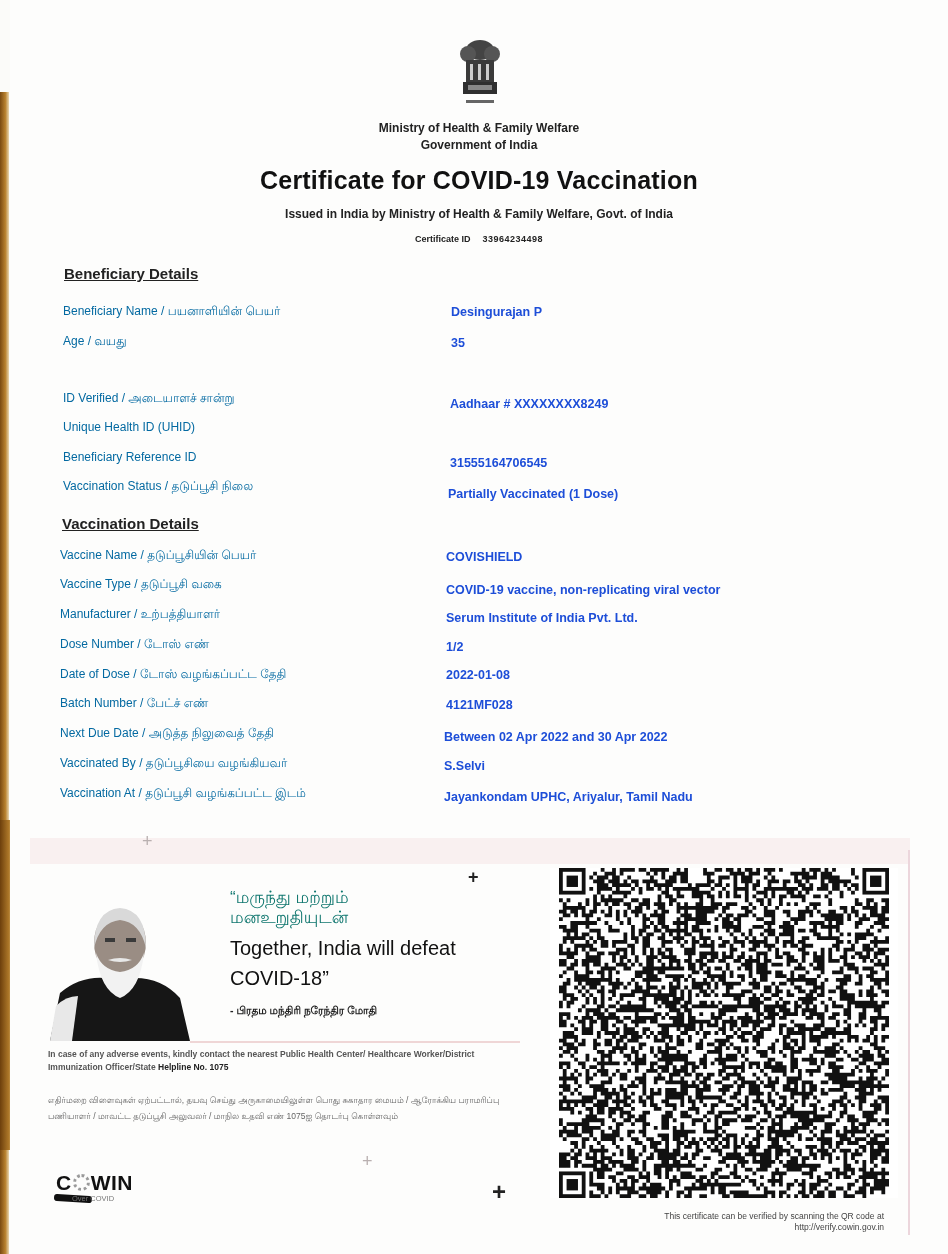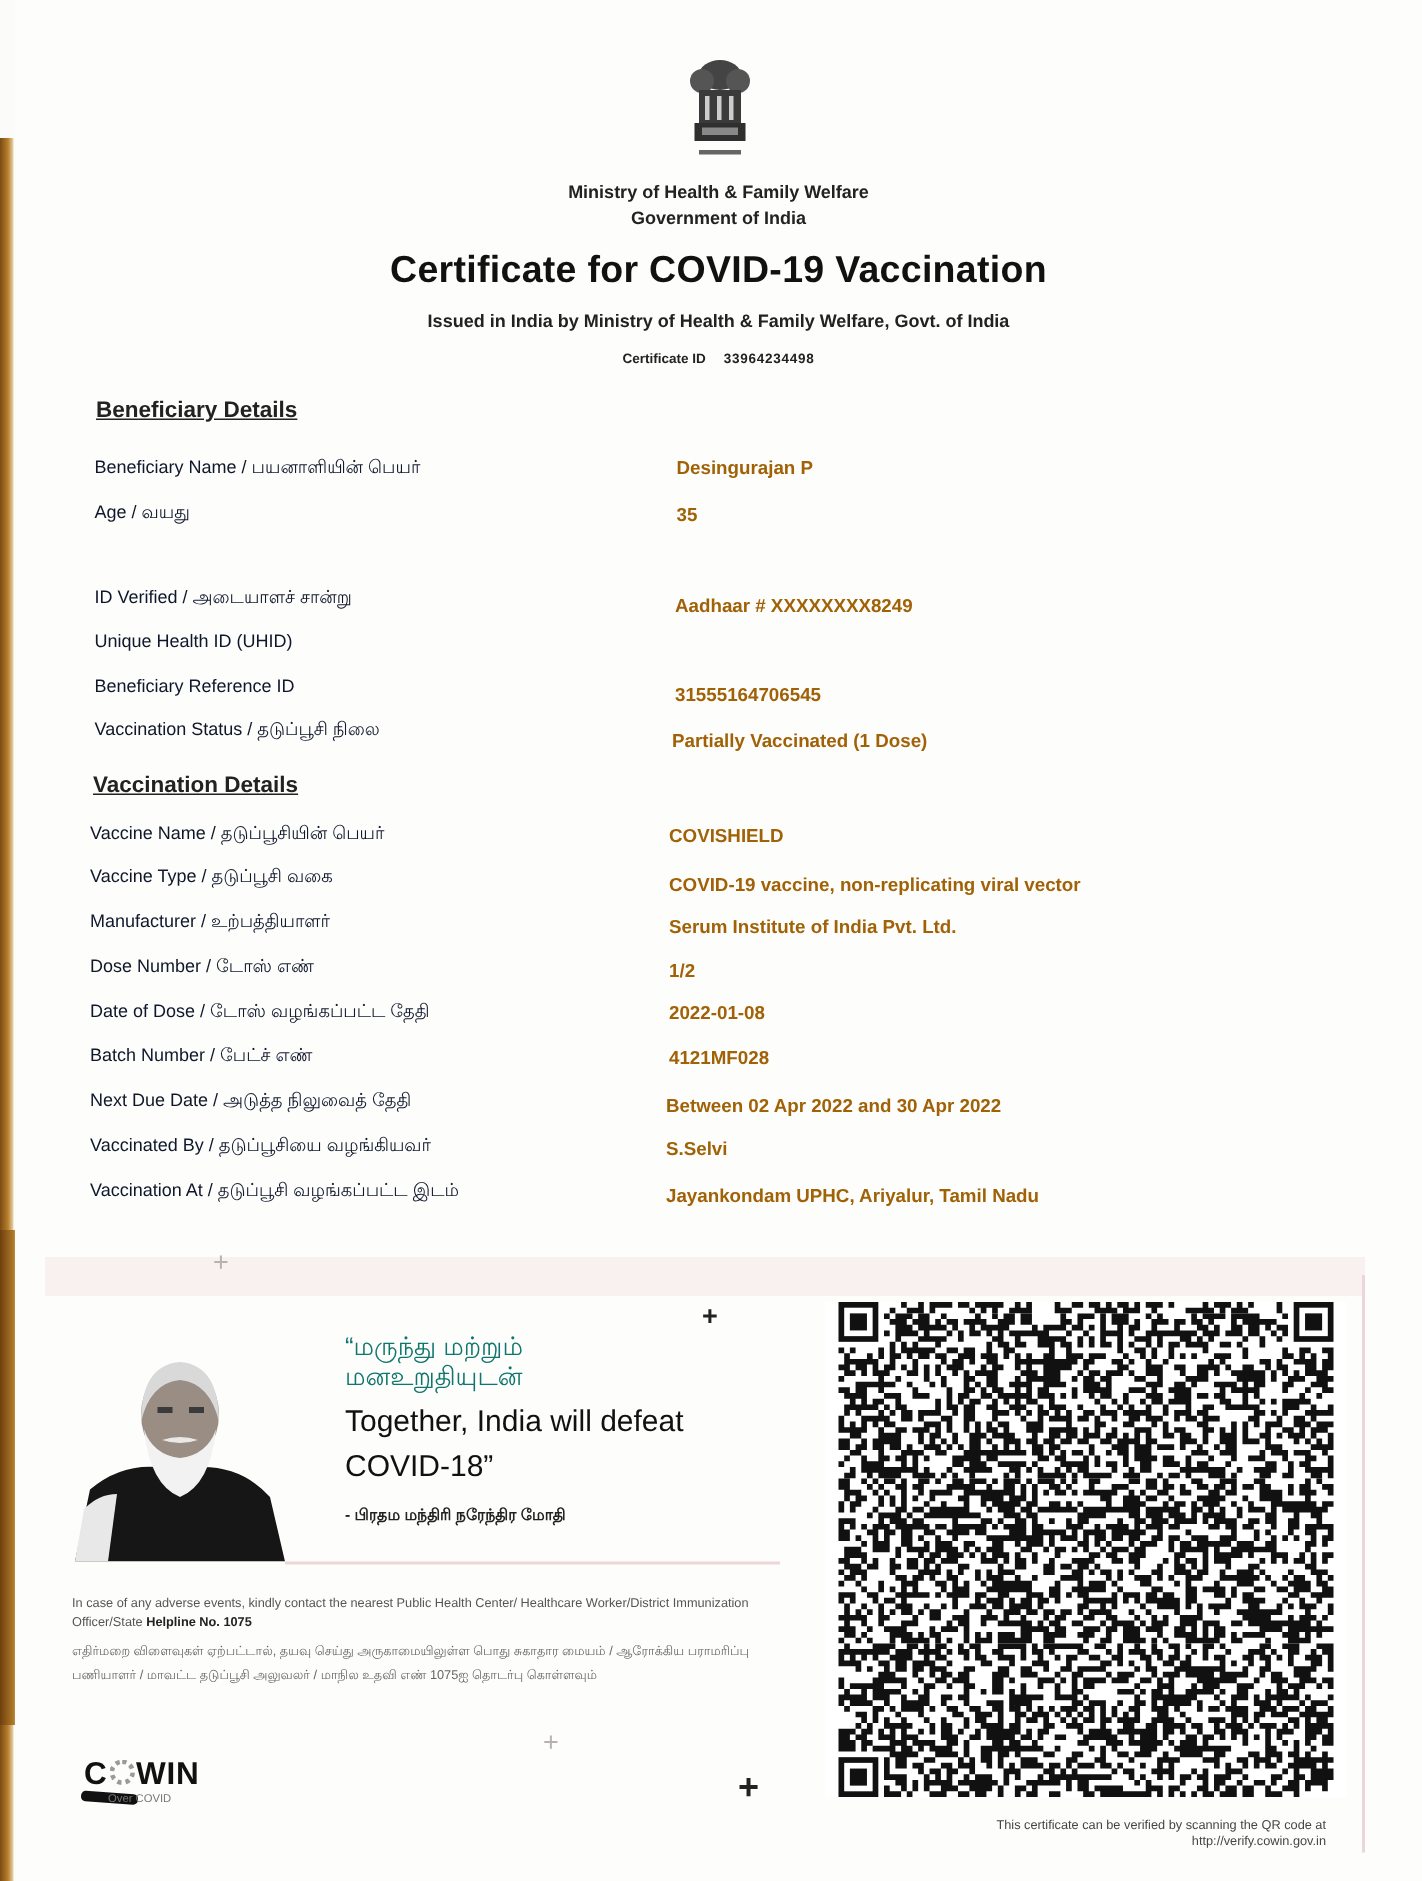--- a/index.html
+++ b/index.html
@@ -21,37 +21,37 @@
     .ministry.l1 { top: 121px; }
     .ministry.l2 { top: 138px; }
     .cert-title { position: absolute; top: 166px; left: 0; width: 938px; text-align: center; font-size: 25px; font-weight: bold; letter-spacing: 0.2px; color: #111; }
     .issued { position: absolute; top: 207px; left: 0; width: 938px; text-align: center; font-size: 12px; font-weight: bold; color: #222; }
     .cert-id { position: absolute; top: 234px; left: 0; width: 938px; text-align: center; font-size: 9px; font-weight: bold; color: #222; }
     .cert-id .val { margin-left: 12px; letter-spacing: 0.5px; }
 
     
     .section-title { position: absolute; font-size: 15px; font-weight: bold; text-decoration: underline; color: #222; }
     .row { position: absolute; left: 0; width: 938px; height: 20px; }
-    .row .lbl { position: absolute; left: 53px; font-size: 12px; color: #0f172a; white-space: nowrap; }
-    .row .val { position: absolute; left: 438px; font-size: 12.5px; font-weight: bold; color: #a16207; white-space: nowrap; text-align: right; }
+    .row .lbl { position: absolute; left: 53px; font-size: 12px; color: #0369a1; white-space: nowrap; }
+    .row .val { position: absolute; left: 438px; font-size: 12.5px; font-weight: bold; color: #1d4ed8; white-space: nowrap; text-align: right; }
 
     
     .card { position: absolute; left: 20px; top: 838px; width: 880px; height: 400px; }
     .card-band { position: absolute; left: 0; top: 0; width: 880px; height: 26px; background: #f7ecec; opacity: 0.8; }
     .card-border-right { position: absolute; right: 0; top: 12px; width: 2px; height: 385px; background: #ecd6dc; }
     .plus { position: absolute; font-size: 18px; font-weight: bold; color: #222; line-height: 1; }
     .plus.faint { color: #b9b0b0; font-weight: normal; }
 
     .pm-photo { position: absolute; left: 20px; top: 60px; width: 140px; height: 143px; overflow: hidden; }
     .quote-ta { position: absolute; left: 200px; top: 50px; font-size: 17px; line-height: 20px; color: #0f766e; }
     .quote-en { position: absolute; left: 200px; top: 95px; font-size: 20px; line-height: 30px; color: #111; width: 290px; }
     .quote-attr { position: absolute; left: 200px; top: 166px; font-size: 10.5px; font-weight: bold; color: #222; }
     .divider { position: absolute; left: 160px; top: 203px; width: 330px; height: 2px; background: #efd6d6; }
 
-    .adverse-en { position: absolute; left: 18px; top: 224px; width: 470px; font-size: 8.5px; line-height: 13px; color: #555; }
+    .adverse-en { position: absolute; left: 18px; top: 210px; width: 470px; font-size: 8.5px; line-height: 13px; color: #555; font-weight: bold; }
     .adverse-en b { color: #222; }
     .adverse-ta { position: absolute; left: 18px; top: 254px; width: 470px; font-size: 8.5px; line-height: 16px; color: #666; }
 
     .cowin-logo { position: absolute; left: 26px; top: 333px; font-size: 21px; font-weight: bold; color: #111; letter-spacing: 0.5px; }
     .cowin-logo .ring { display: inline-block; width: 17px; height: 17px; border: 3px dotted #9a9a9a; border-radius: 50%; vertical-align: -1px; margin: 0 1px; }
     .cowin-tag { position: absolute; left: 42px; top: 356px; font-size: 7.5px; color: #777; }
     .redaction { position: absolute; left: 24px; top: 357px; width: 38px; height: 7px; background: #111; border-radius: 3px; transform: rotate(4deg); }
 
     .qr { position: absolute; left: 520px; top: 30px; width: 348px; height: 330px; background: #fff; }
     .verify-text { position: absolute; left: 520px; top: 373px; width: 334px; text-align: right; font-size: 8.5px; line-height: 11px; color: #444; }

